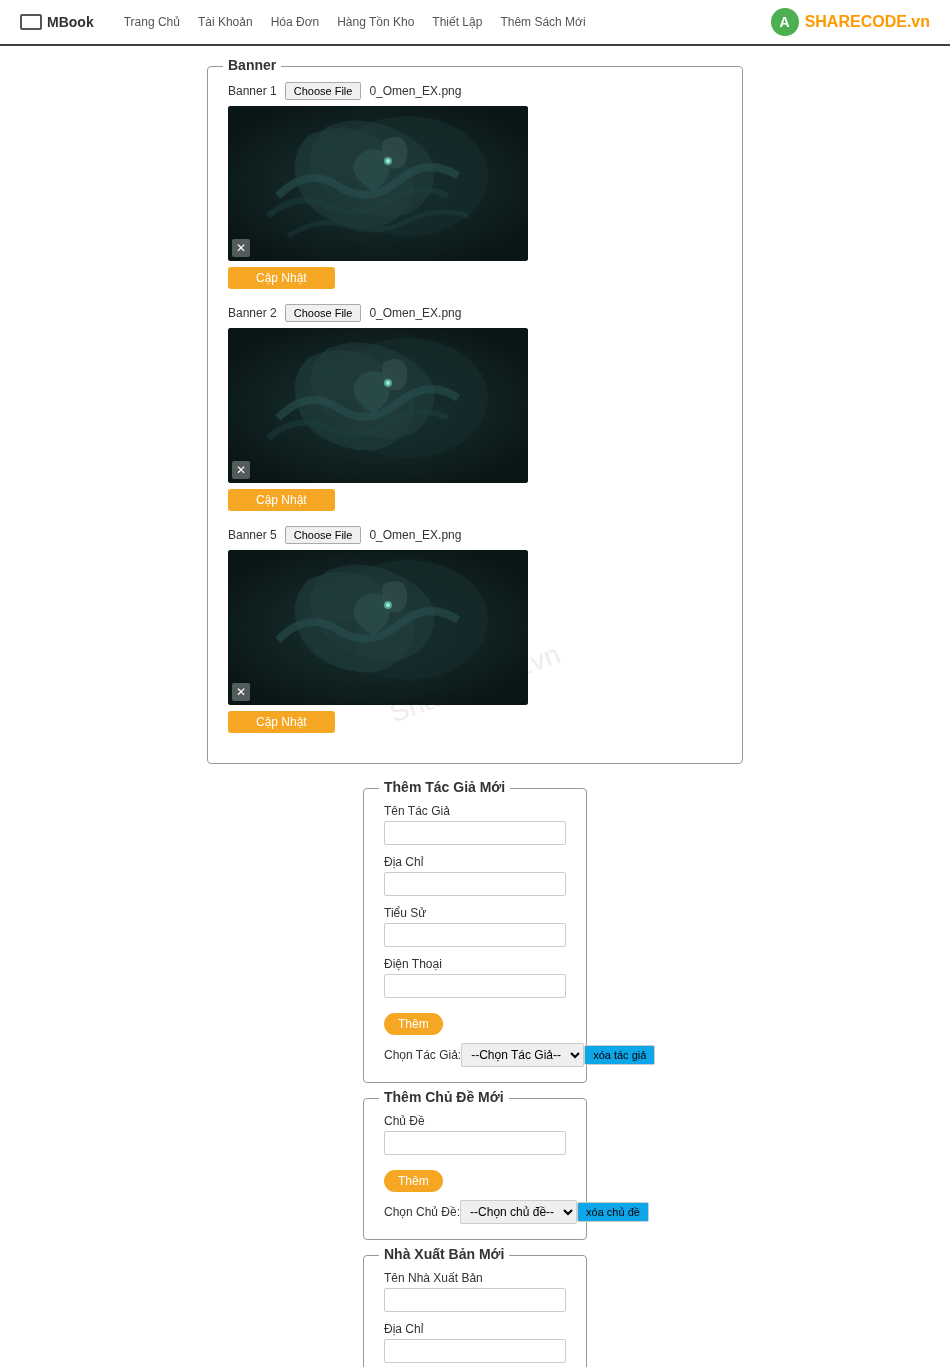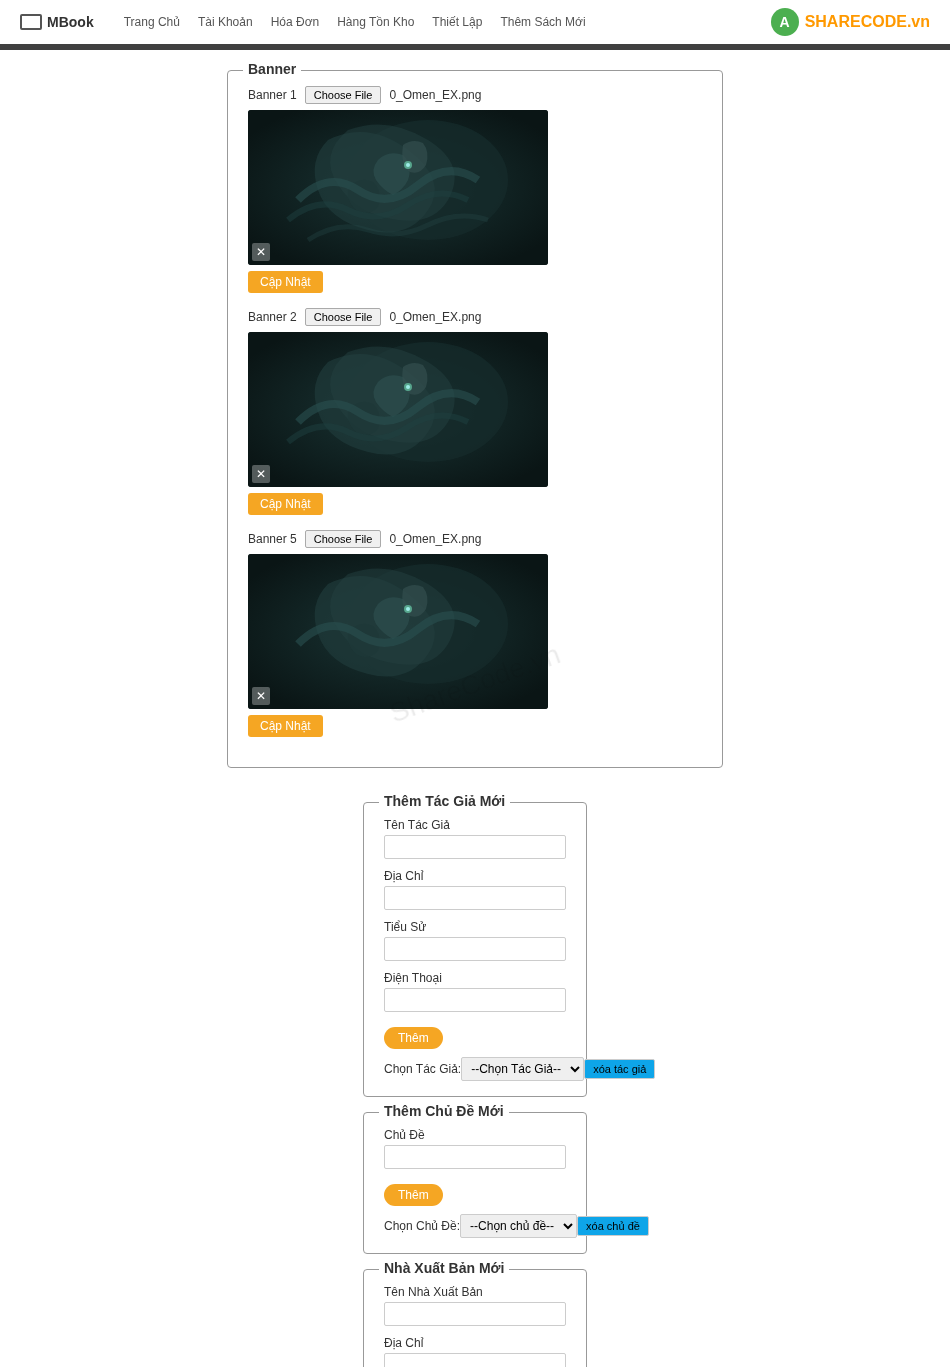--- a/index.html
+++ b/index.html
@@ -3,21 +3,21 @@
   <meta charset="utf-8">
   <style>
     * { box-sizing: border-box; margin: 0; padding: 0; }
     body { font-family: Arial, sans-serif; font-size: 13px; background: #fff; color: #333; }
 
     
     .navbar {
       display: flex;
       align-items: center;
       padding: 8px 20px;
-      border-bottom: 6px solid #404040;
+      border-bottom: 2px solid #404040;
       background: #fff;
     }
     .navbar-brand {
       display: flex;
       align-items: center;
       margin-right: 30px;
       font-weight: bold;
       font-size: 14px;
       color: #333;
     }
@@ -69,22 +69,22 @@
       flex-direction: column;
       align-items: center;
       padding: 20px;
     }
 
     
     .banner-section {
       border: 1px solid #999;
       border-radius: 4px;
       padding: 15px 20px;
-      width: 496px;
-      margin-bottom: 34px;
+      width: 536px;
+      margin-bottom: 24px;
       position: relative;
     }
     .section-title {
       position: absolute;
       top: -10px;
       left: 15px;
       background: #fff;
       padding: 0 5px;
       font-weight: bold;
       font-size: 14px;
@@ -136,21 +136,21 @@
       align-items: center;
       justify-content: center;
       cursor: pointer;
       border-radius: 2px;
     }
 
     .cap-nhat-btn {
       background: #f5a623;
       color: #fff;
       border: none;
-      padding: 4px 12px;
+      padding: 4px 28px;
       font-size: 12px;
       cursor: pointer;
       border-radius: 3px;
     }
 
     
     .form-section {
       border: 1px solid #999;
       border-radius: 4px;
       padding: 15px 20px;

